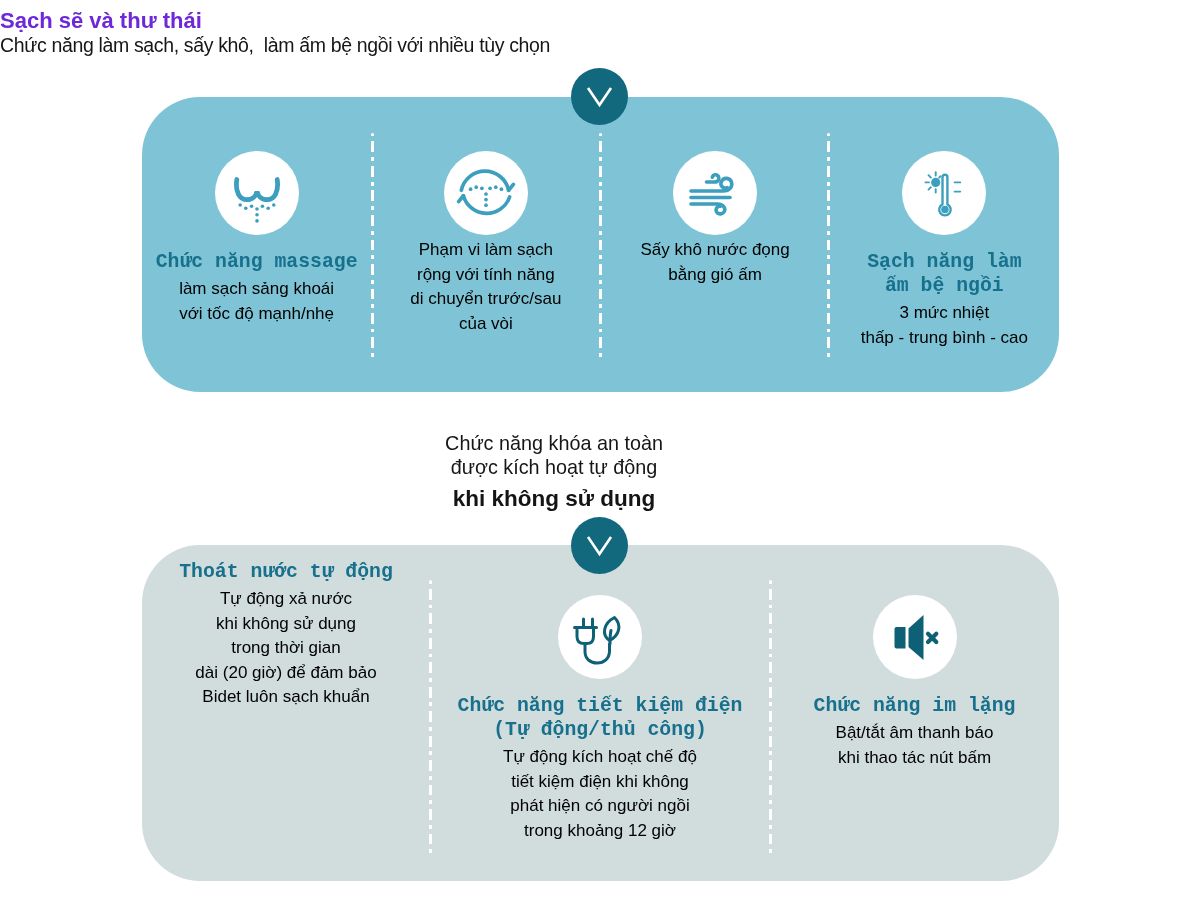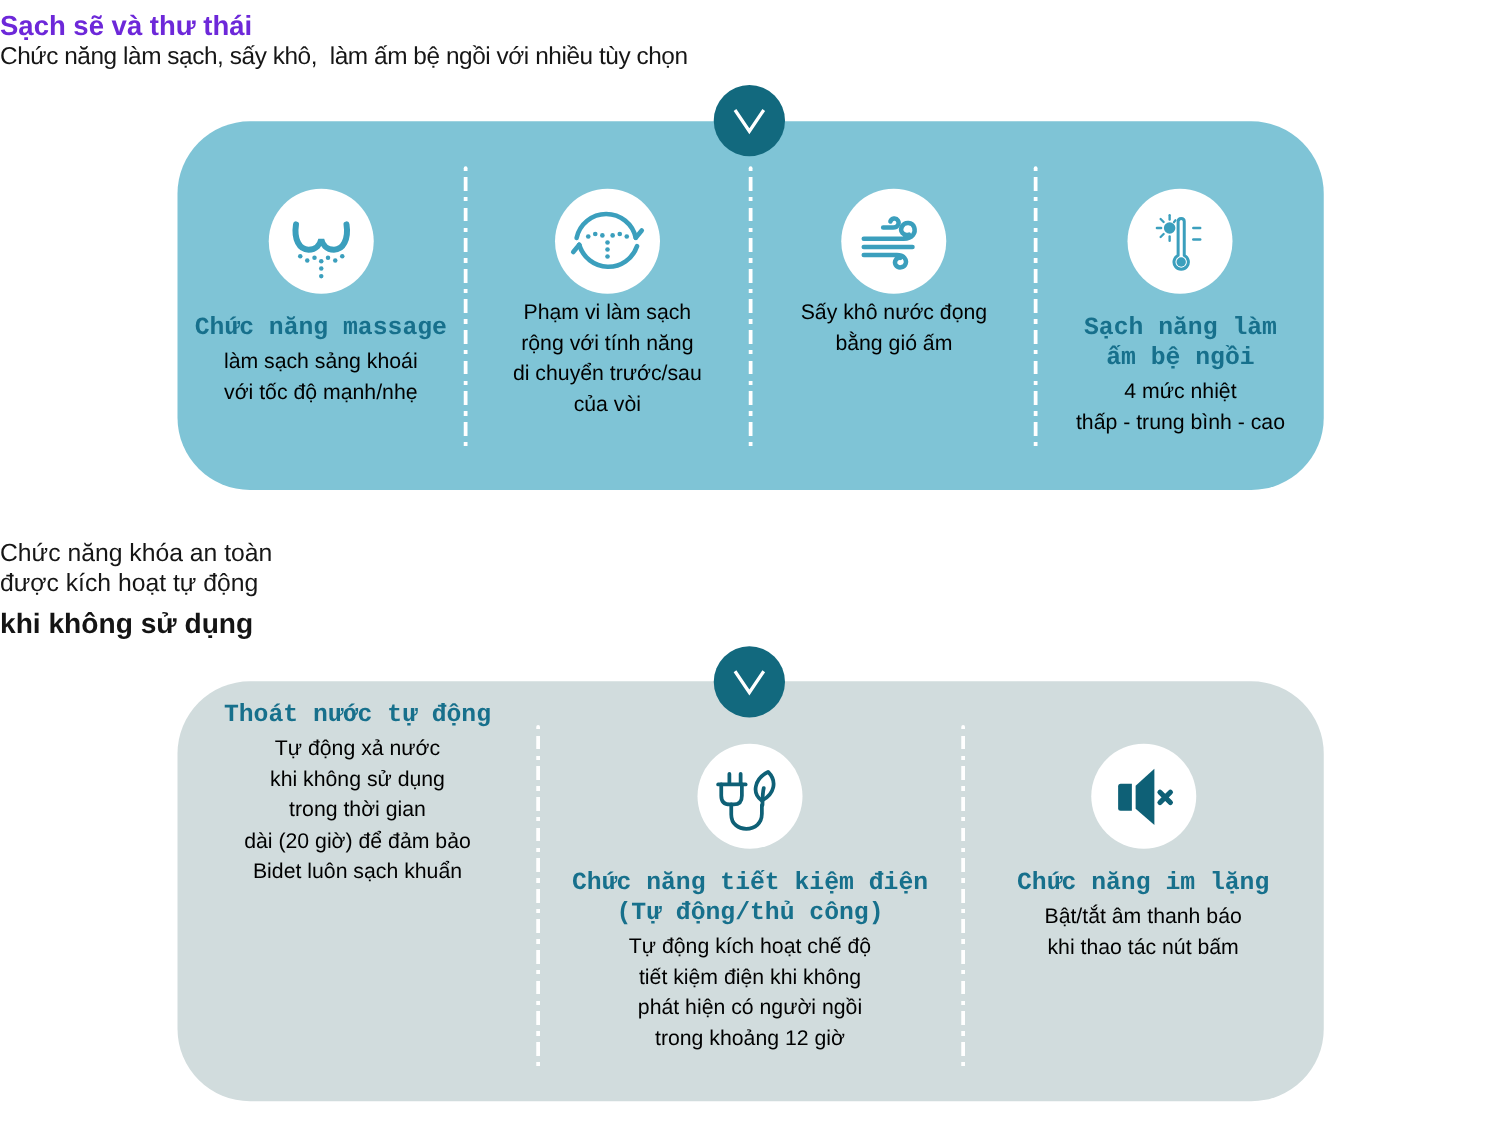--- a/index.html
+++ b/index.html
@@ -56,21 +56,21 @@
 
   .feat-heading {
     color: #17708c; font-weight: bold; font-size: 19.8px; line-height: 24px;
     white-space: pre-line; margin-top: 15px; font-family: Liberation Mono, monospace;
   }
   .feat-body {
     color: #000000; font-size: 17px; line-height: 24.5px;
     white-space: pre-line; margin-top: 3px;
   }
 
-  .midtext { position: absolute; top: 432px; left: 0; width: 1108px; text-align: left; }
+  .midtext { position: absolute; top: 432px; left: 0; width: 1108px; text-align: center; }
   .midtext .mt-lines { font-size: 19.8px; line-height: 23.5px; color: #161616; white-space: pre-line; }
   .midtext .mt-bold { font-size: 22.5px; font-weight: bold; color: #141414; margin-top: 7px; }
 </style>
 </head>
 <body>
 
 <div class="title">Sạch sẽ và thư thái</div>
 <div class="subtitle">Chức năng làm sạch, sấy khô,  làm ấm bệ ngồi với nhiều tùy chọn</div>
 
 <div class="chev-circle" id="chev1">
@@ -159,21 +159,21 @@
             <path d="M28.9 36.2 L26.5 38.6"></path>
             <path d="M33.7 38.2 L33.7 41.6"></path>
             <path d="M37.2 26.7 L38.3 25.3"></path>
             <path d="M52.6 31.4 L58.2 31.4"></path>
             <path d="M52.6 40.6 L58.2 40.6"></path>
           </g>
         </svg>
       </div>
       <div class="feat-heading">Sạch năng làm
 ấm bệ ngồi</div>
-      <div class="feat-body">4 mức nhiệt
+      <div class="feat-body">3 mức nhiệt
 thấp - trung bình - cao</div>
     </div>
   </div>
 </div>
 
 <div class="midtext">
   <div class="mt-lines">Chức năng khóa an toàn
 được kích hoạt tự động</div>
   <div class="mt-bold">khi không sử dụng</div>
 </div>

